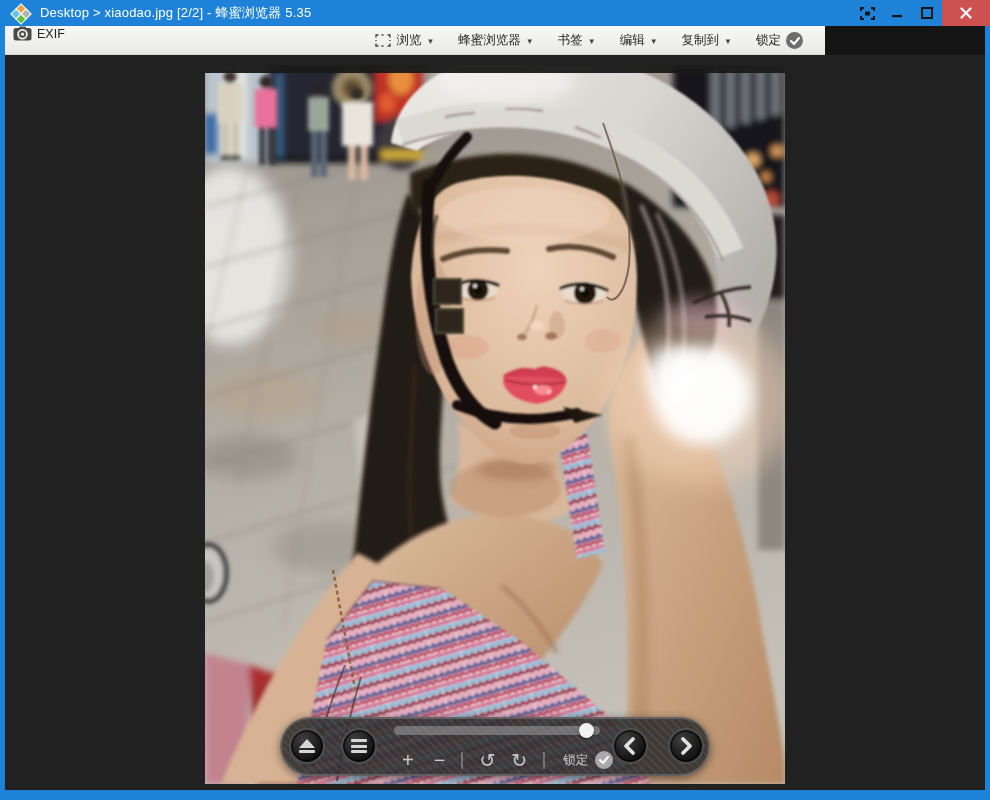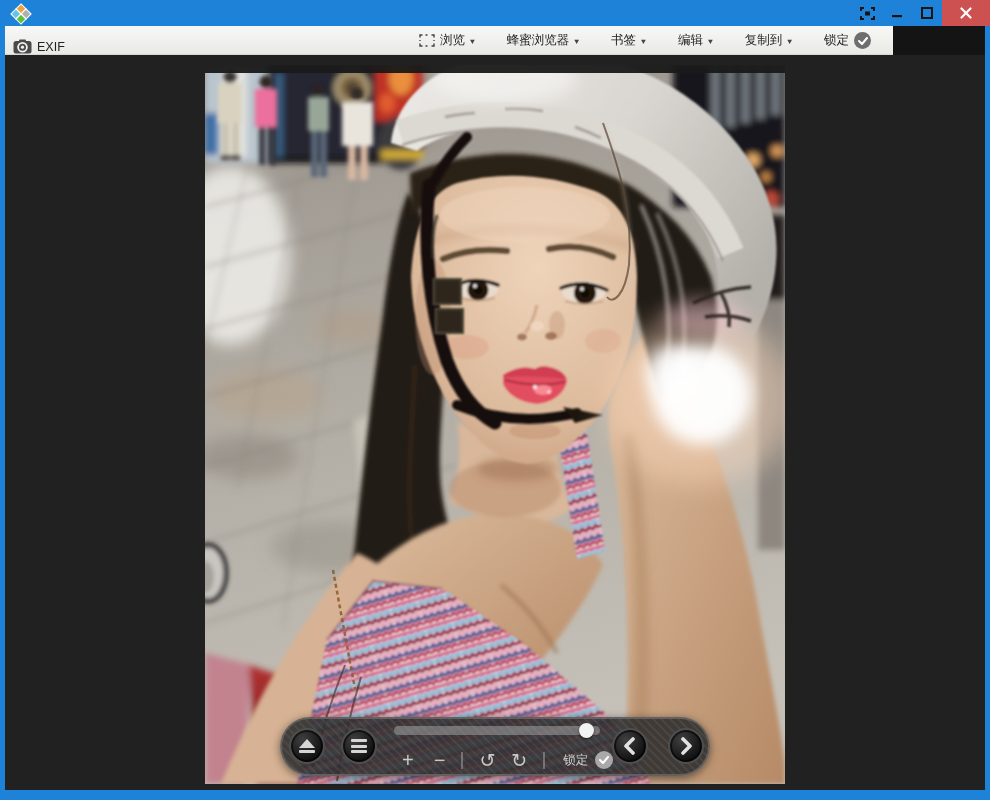--- a/index.html
+++ b/index.html
@@ -10,25 +10,25 @@
   .titlebar{position:absolute;left:0;top:0;width:990px;height:26px;background:#1e82d8;
             display:flex;align-items:center;}
   .logo{width:22px;height:22px;margin:2px 8px 0 10px;flex:0 0 auto;}
   .title-text{color:#fff;font-size:13px;letter-spacing:.2px;white-space:nowrap;}
   .win-controls{position:absolute;right:0;top:0;height:26px;display:flex;align-items:stretch;}
   .win-btn{width:30px;display:flex;align-items:center;justify-content:center;cursor:default;}
   .win-btn svg{display:block;}
   .win-btn.close{width:48px;background:#cd5151;}
 
   
-  .toolbar{position:absolute;left:5px;top:26px;width:888px;height:29px;
+  .toolbar{position:absolute;left:5px;top:26px;width:820px;height:29px;
            background:linear-gradient(#f8f8f6,#e9e9e6);border-bottom:1px solid #d6d6d2;
-           box-sizing:border-box;display:flex;align-items:flex-end;color:#222;font-size:12.5px;}
+           box-sizing:border-box;display:flex;align-items:flex-start;color:#222;font-size:12.5px;}
   .tb-left{display:flex;align-items:center;gap:7px;margin-left:8px;}
-  .tb-right{position:absolute;right:22px;top:0;height:29px;display:flex;align-items:center;gap:32px;font-family:Liberation Mono, monospace;}
+  .tb-right{position:absolute;right:22px;top:0;height:29px;display:flex;align-items:center;gap:24px;}
   .tb-item{display:flex;align-items:center;gap:5px;cursor:default;}
   .caret{font-size:8px;color:#444;transform:translateY(1px);}
   .tb-check{width:17px;height:17px;border-radius:50%;background:#6e6e6e;display:flex;
             align-items:center;justify-content:center;}
 
   
   .viewer{position:absolute;left:5px;top:55px;width:980px;height:735px;background:#212121;}
   .border-left,.border-right{position:absolute;top:26px;width:5px;height:764px;background:#1e82d8;}
   .border-left{left:0;}.border-right{right:0;}
   .border-bottom{position:absolute;left:0;bottom:0;width:990px;height:10px;background:#1e82d8;}
@@ -76,20 +76,21 @@
 </head>
 <body>
 
 <div class="titlebar">
   <svg class="logo" viewBox="0 0 24 24">
     <path d="M12 1 L17.5 6.5 L12 12 L6.5 6.5 Z" fill="#eda33c" stroke="#fff" stroke-width="1.2"></path>
     <path d="M6.5 6.5 L12 12 L6.5 17.5 L1 12 Z" fill="#62c4e8" stroke="#fff" stroke-width="1.2"></path>
     <path d="M17.5 6.5 L23 12 L17.5 17.5 L12 12 Z" fill="#b0b0ae" stroke="#fff" stroke-width="1.2"></path>
     <path d="M12 12 L17.5 17.5 L12 23 L6.5 17.5 Z" fill="#5cc23c" stroke="#fff" stroke-width="1.2"></path>
   </svg>
+  <span class="title-text">Desktop &gt; xiaodao.jpg [2/2] - 蜂蜜浏览器 5.35</span>
   <div class="win-controls">
     <div class="win-btn">
       <svg width="15" height="13" viewBox="0 0 15 13">
         <g stroke="#141414" stroke-width="2" fill="none">
           <path d="M1 4 V1 H4"></path>
             <path d="M11 1 H14 V4"></path>
             <path d="M14 9 V12 H11"></path>
             <path d="M4 12 H1 V9"></path>
         </g>
           <rect x="5" y="4.5" width="5" height="4" fill="#141414"></rect>

